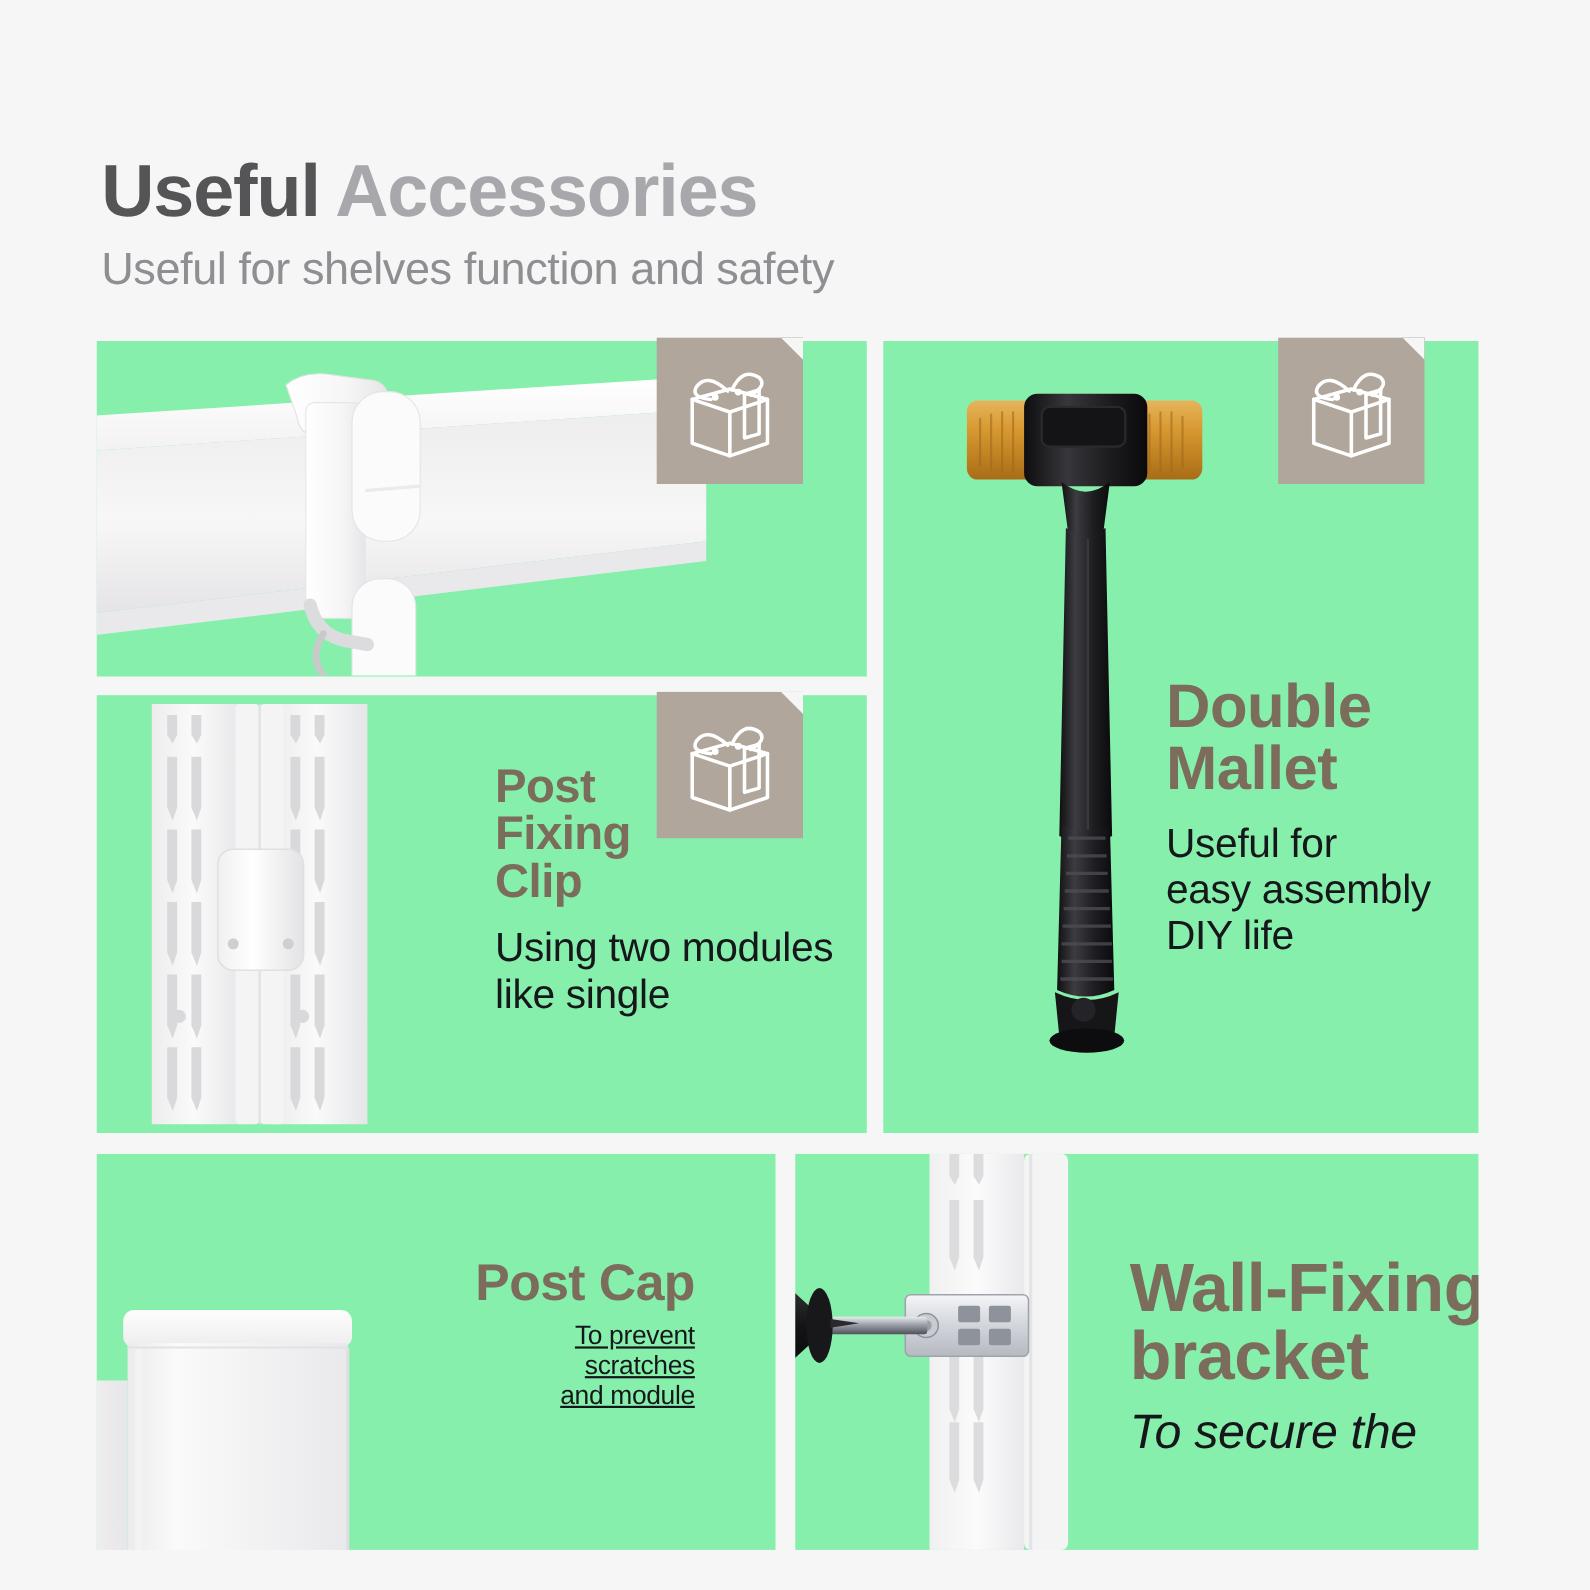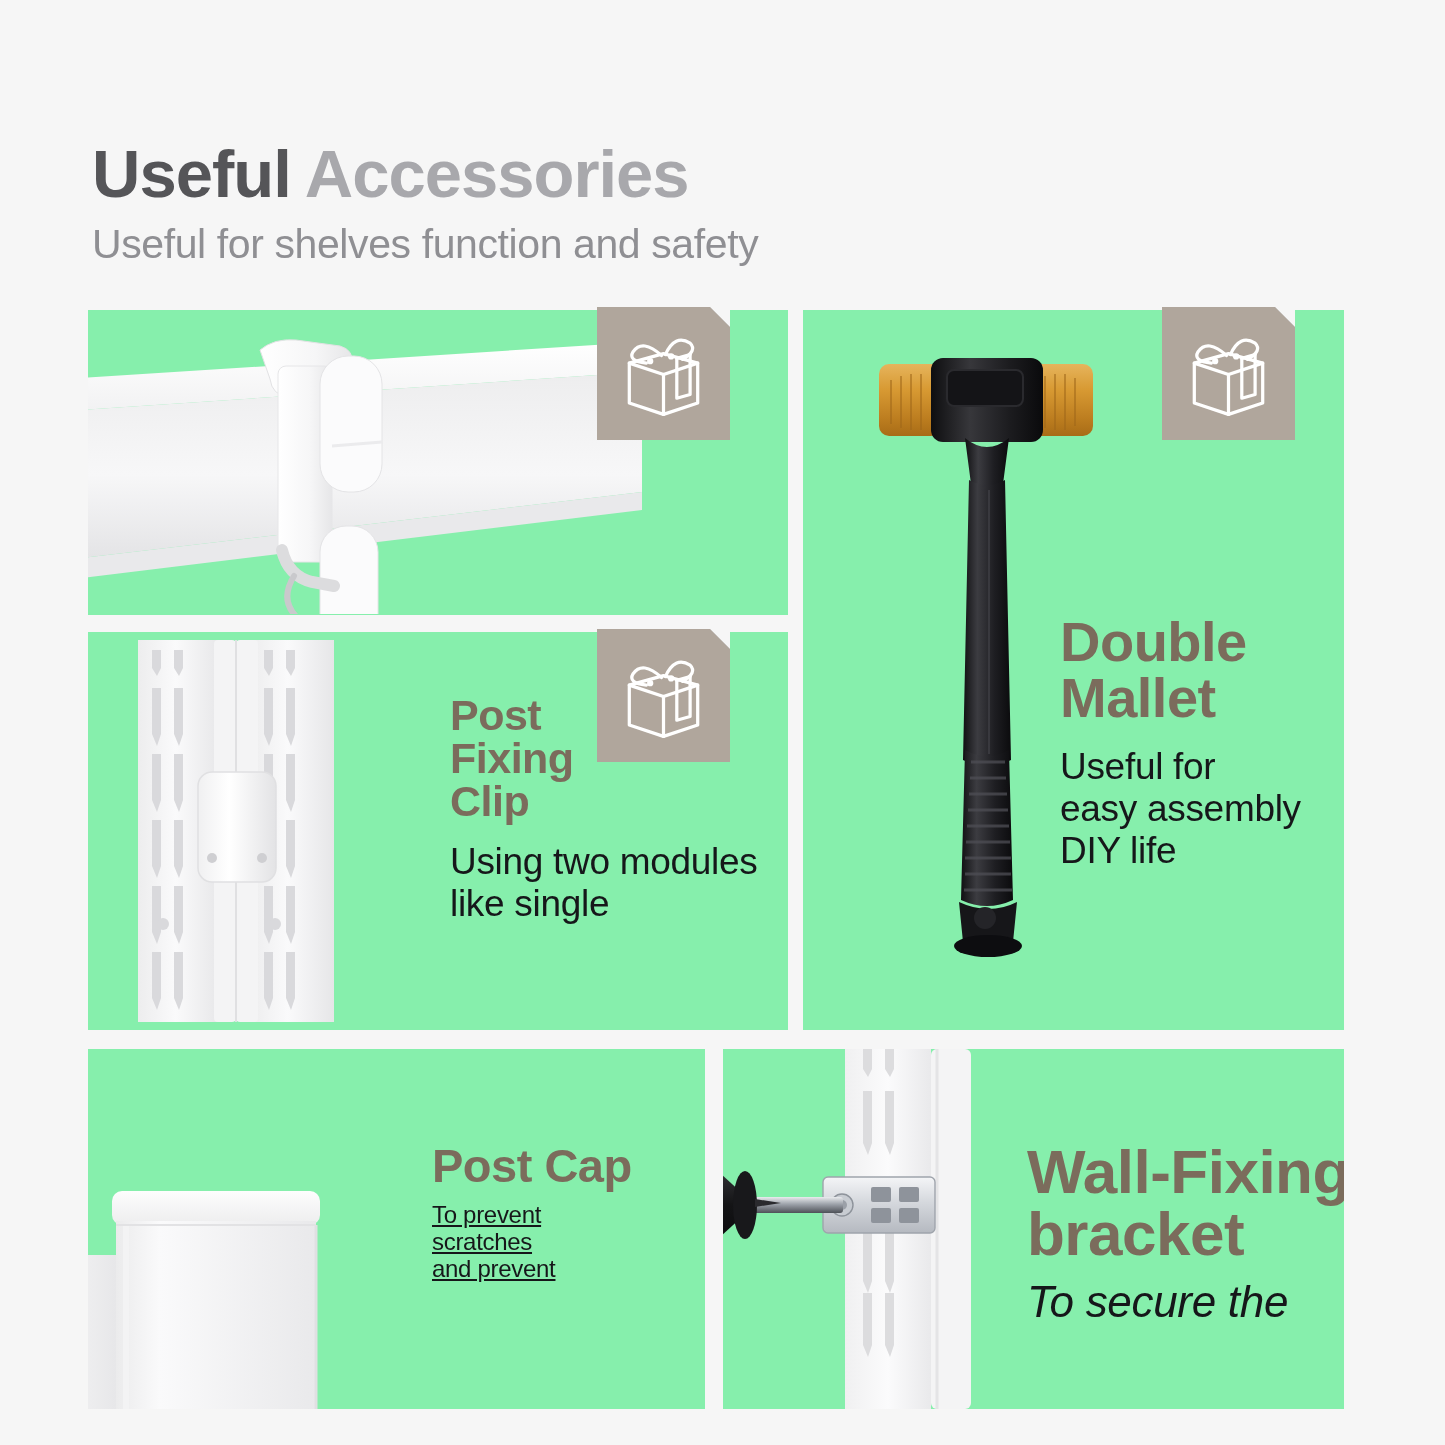--- a/index.html
+++ b/index.html
@@ -104,21 +104,21 @@
   .head .ln { display: block; white-space: nowrap; }
 
   #txt-clip    { left: 362px; top: 650px; }
   #txt-clip    .head { font-size: 43px; }
   #txt-clip    .body { font-size: 37px; margin-top: 18px; }
 
   #txt-mallet  { left: 1060px; top: 570px; }
   #txt-mallet  .head { font-size: 56px; }
   #txt-mallet  .body { font-size: 37px; margin-top: 20px; }
 
-  #txt-postcap { left: 432px; top: 1098px; }
+  #txt-postcap { left: 432px; top: 1098px; text-align: right; }
   #txt-postcap .head { font-size: 47px; }
   #txt-postcap .body { font-size: 24px; margin-top: 12px; text-decoration: underline; }
 
   #txt-bracket { left: 1027px; top: 1097px; }
   #txt-bracket .head { font-size: 62px; }
   #txt-bracket .body { font-size: 44px; margin-top: 12px; font-style: italic; }
 
   
   .photo { position: absolute; }
   .photo svg { display: block; }
@@ -421,21 +421,21 @@
       </svg>
     </div>
 
     <div class="txt" id="txt-postcap" style="left:344px; top:93px;">
       <div class="head">
         <span class="ln">Post Cap</span>
       </div>
       <div class="body">
         <span class="ln">To prevent</span>
         <span class="ln">scratches</span>
-        <span class="ln">and prevent</span>
+        <span class="ln">and module</span>
       </div>
     </div>
   </div>
 
   <div class="panel" id="panel-bracket">
     <div class="photo" style="left:-24px; top:0px;">
       <svg width="340" height="360" viewBox="0 0 340 360">
         <defs>
           <linearGradient id="bpost" x1="0" y1="0" x2="1" y2="0">
             <stop offset="0%" stop-color="#f0f0f1"></stop>

